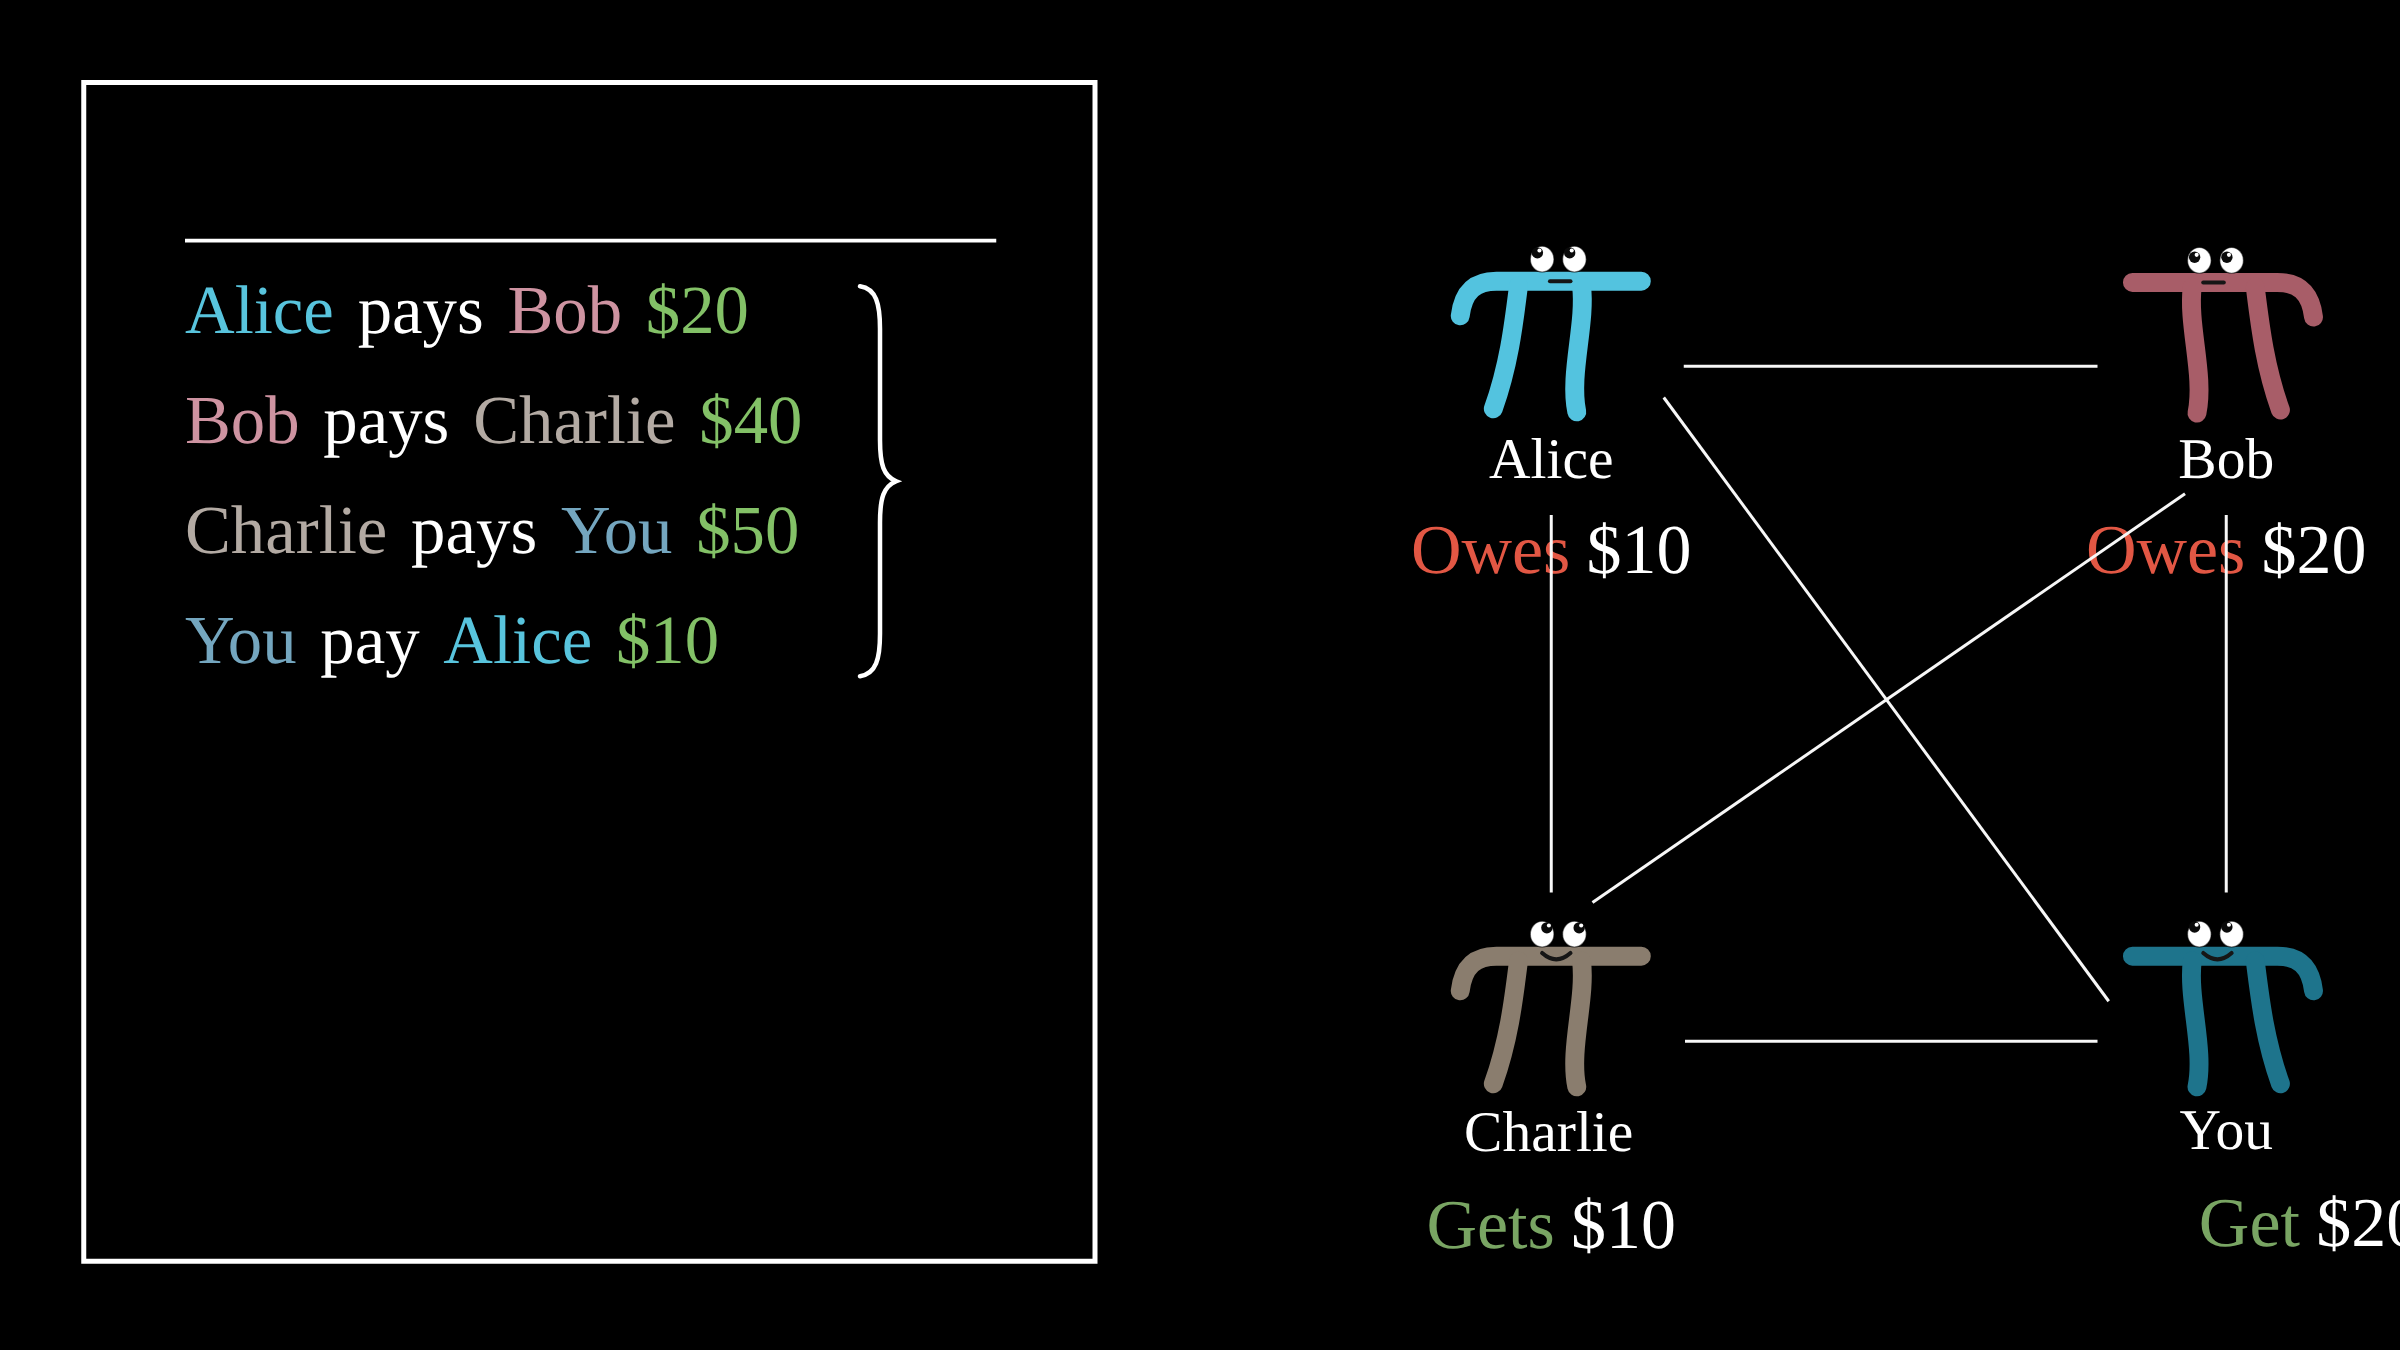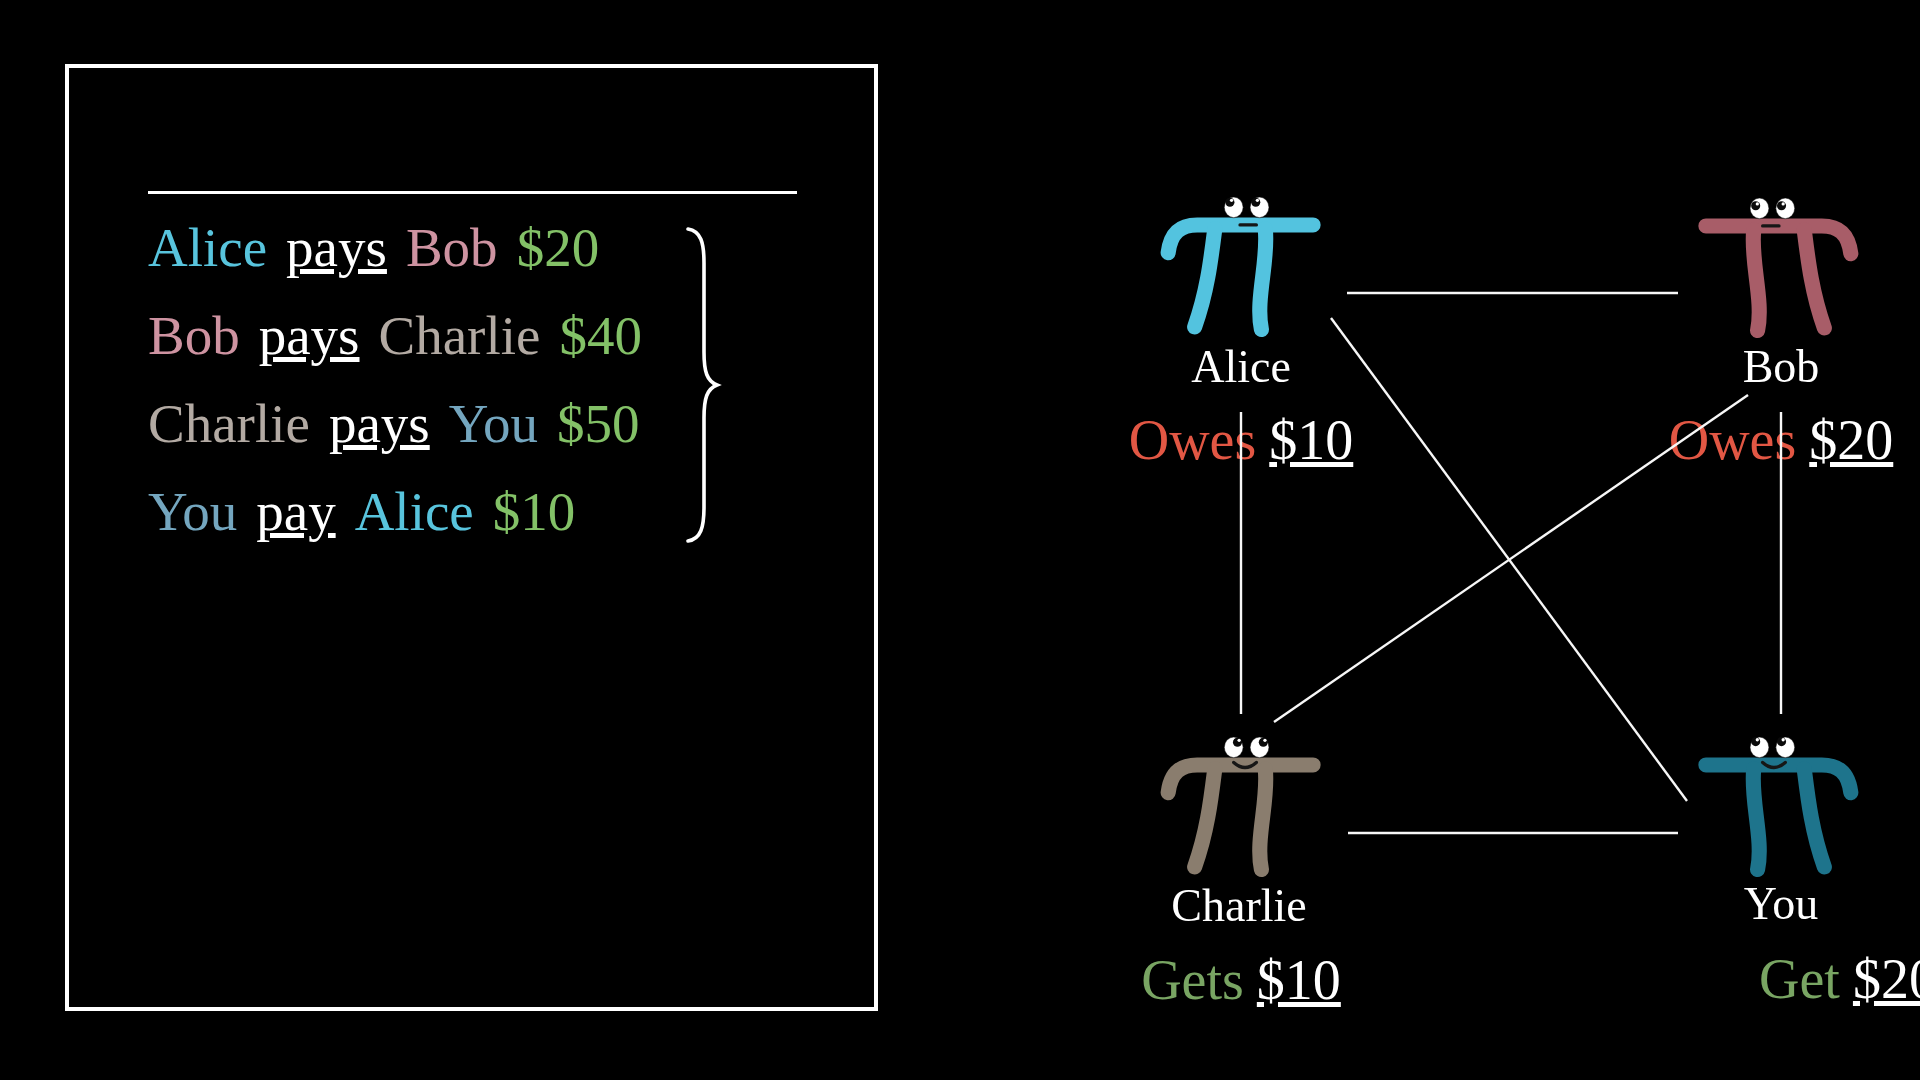--- a/index.html
+++ b/index.html
@@ -8,21 +8,21 @@
   .abs{position:absolute;}
   .ledger-title{left:65px;top:124px;width:813px;text-align:center;
                 font-size:68px;line-height:1;color:var(--text);}
   .ledger-underline{left:148px;top:191px;width:649px;height:3px;background:var(--text);}
   .entry{left:148px;display:flex;gap:19px;font-size:55px;line-height:1;white-space:nowrap;}
   .tally{left:757px;top:351px;font-size:58px;line-height:1;color:var(--text);white-space:nowrap;}
   .ledger-box{left:65px;top:64px;width:813px;height:947px;border:4px solid var(--text);
               box-sizing:border-box;background:transparent;}
   .node-name{font-size:46px;line-height:1;color:var(--text);transform:translateX(-50%);white-space:nowrap;}
   .node-status{font-size:56px;line-height:1;display:flex;gap:13px;transform:translateX(-50%);white-space:nowrap;}
-  .c-white{color:var(--text);text-decoration:underline;}
+  .c-white{color:var(--text);}
   .c-alice{color:var(--alice);}
   .c-bob{color:var(--bob);}
   .c-charlie{color:var(--charlie);}
   .c-you{color:var(--you);}
   .c-money{color:var(--money);}
   .c-owes{color:var(--owes);}
   .c-gets{color:var(--gets);text-align:right;}
   svg.overlay{position:absolute;left:0;top:0;pointer-events:none;}
   .edge{stroke:var(--edge);stroke-width:2.4;}
   .pi-body{fill:none;stroke-linecap:round;stroke-linejoin:round;stroke-width:12;}

